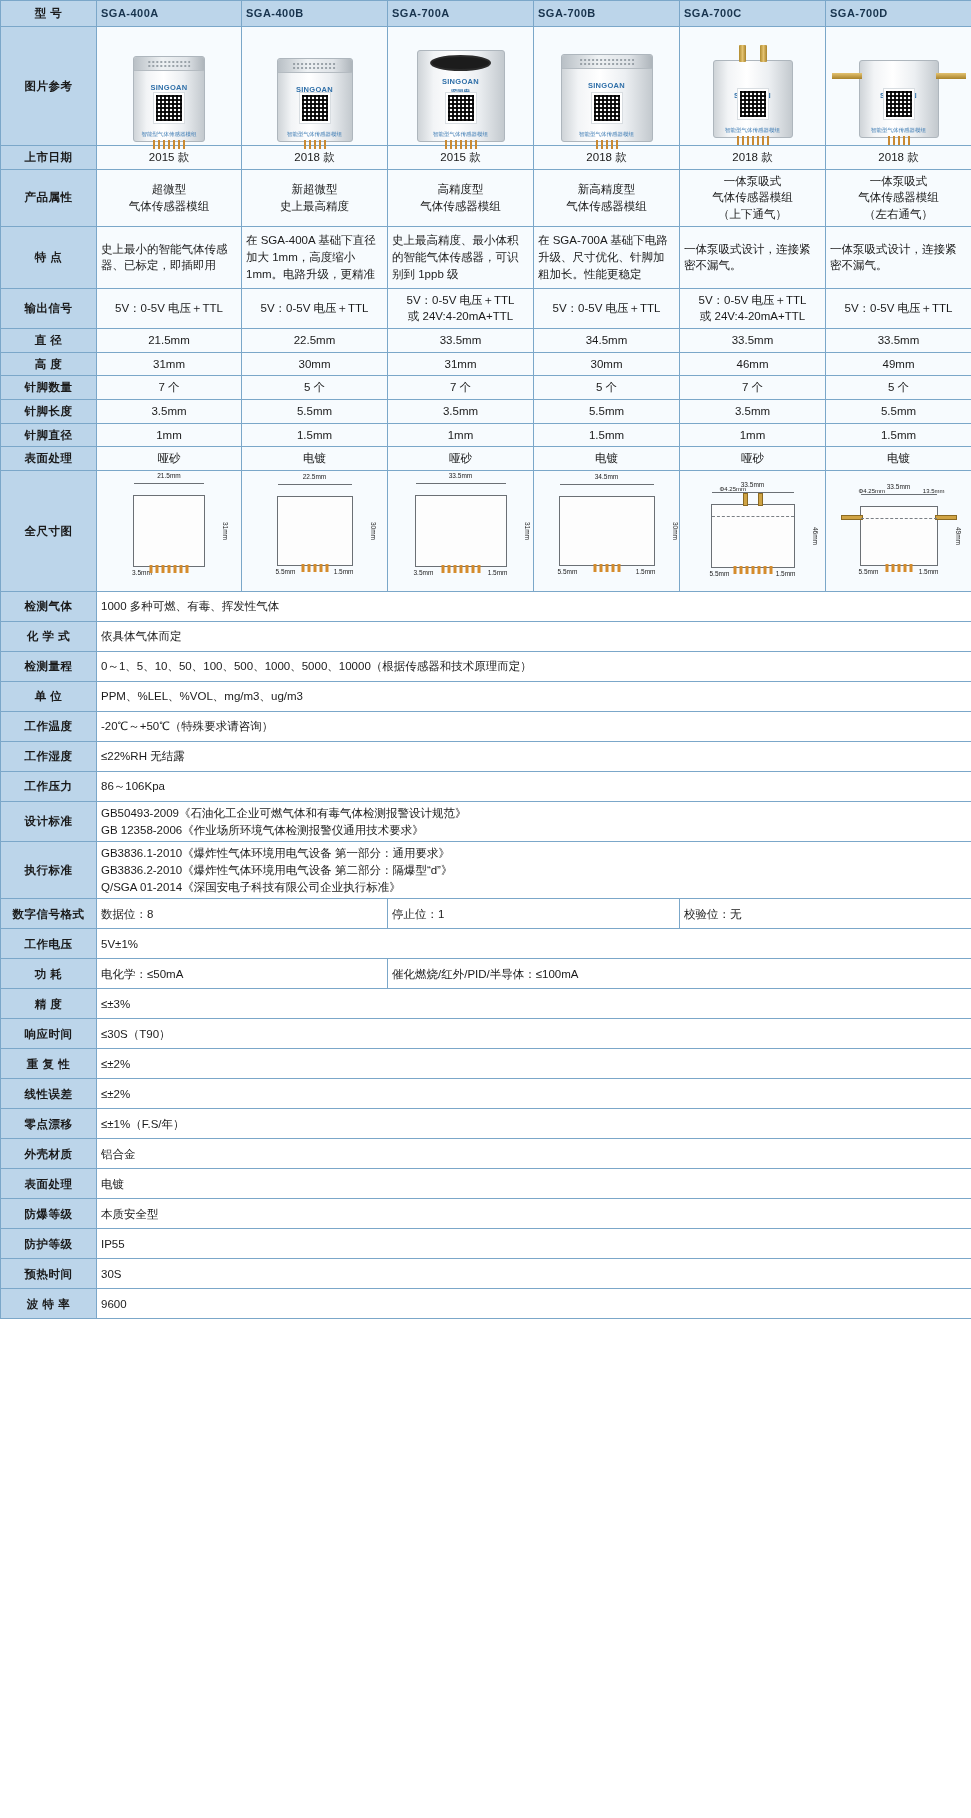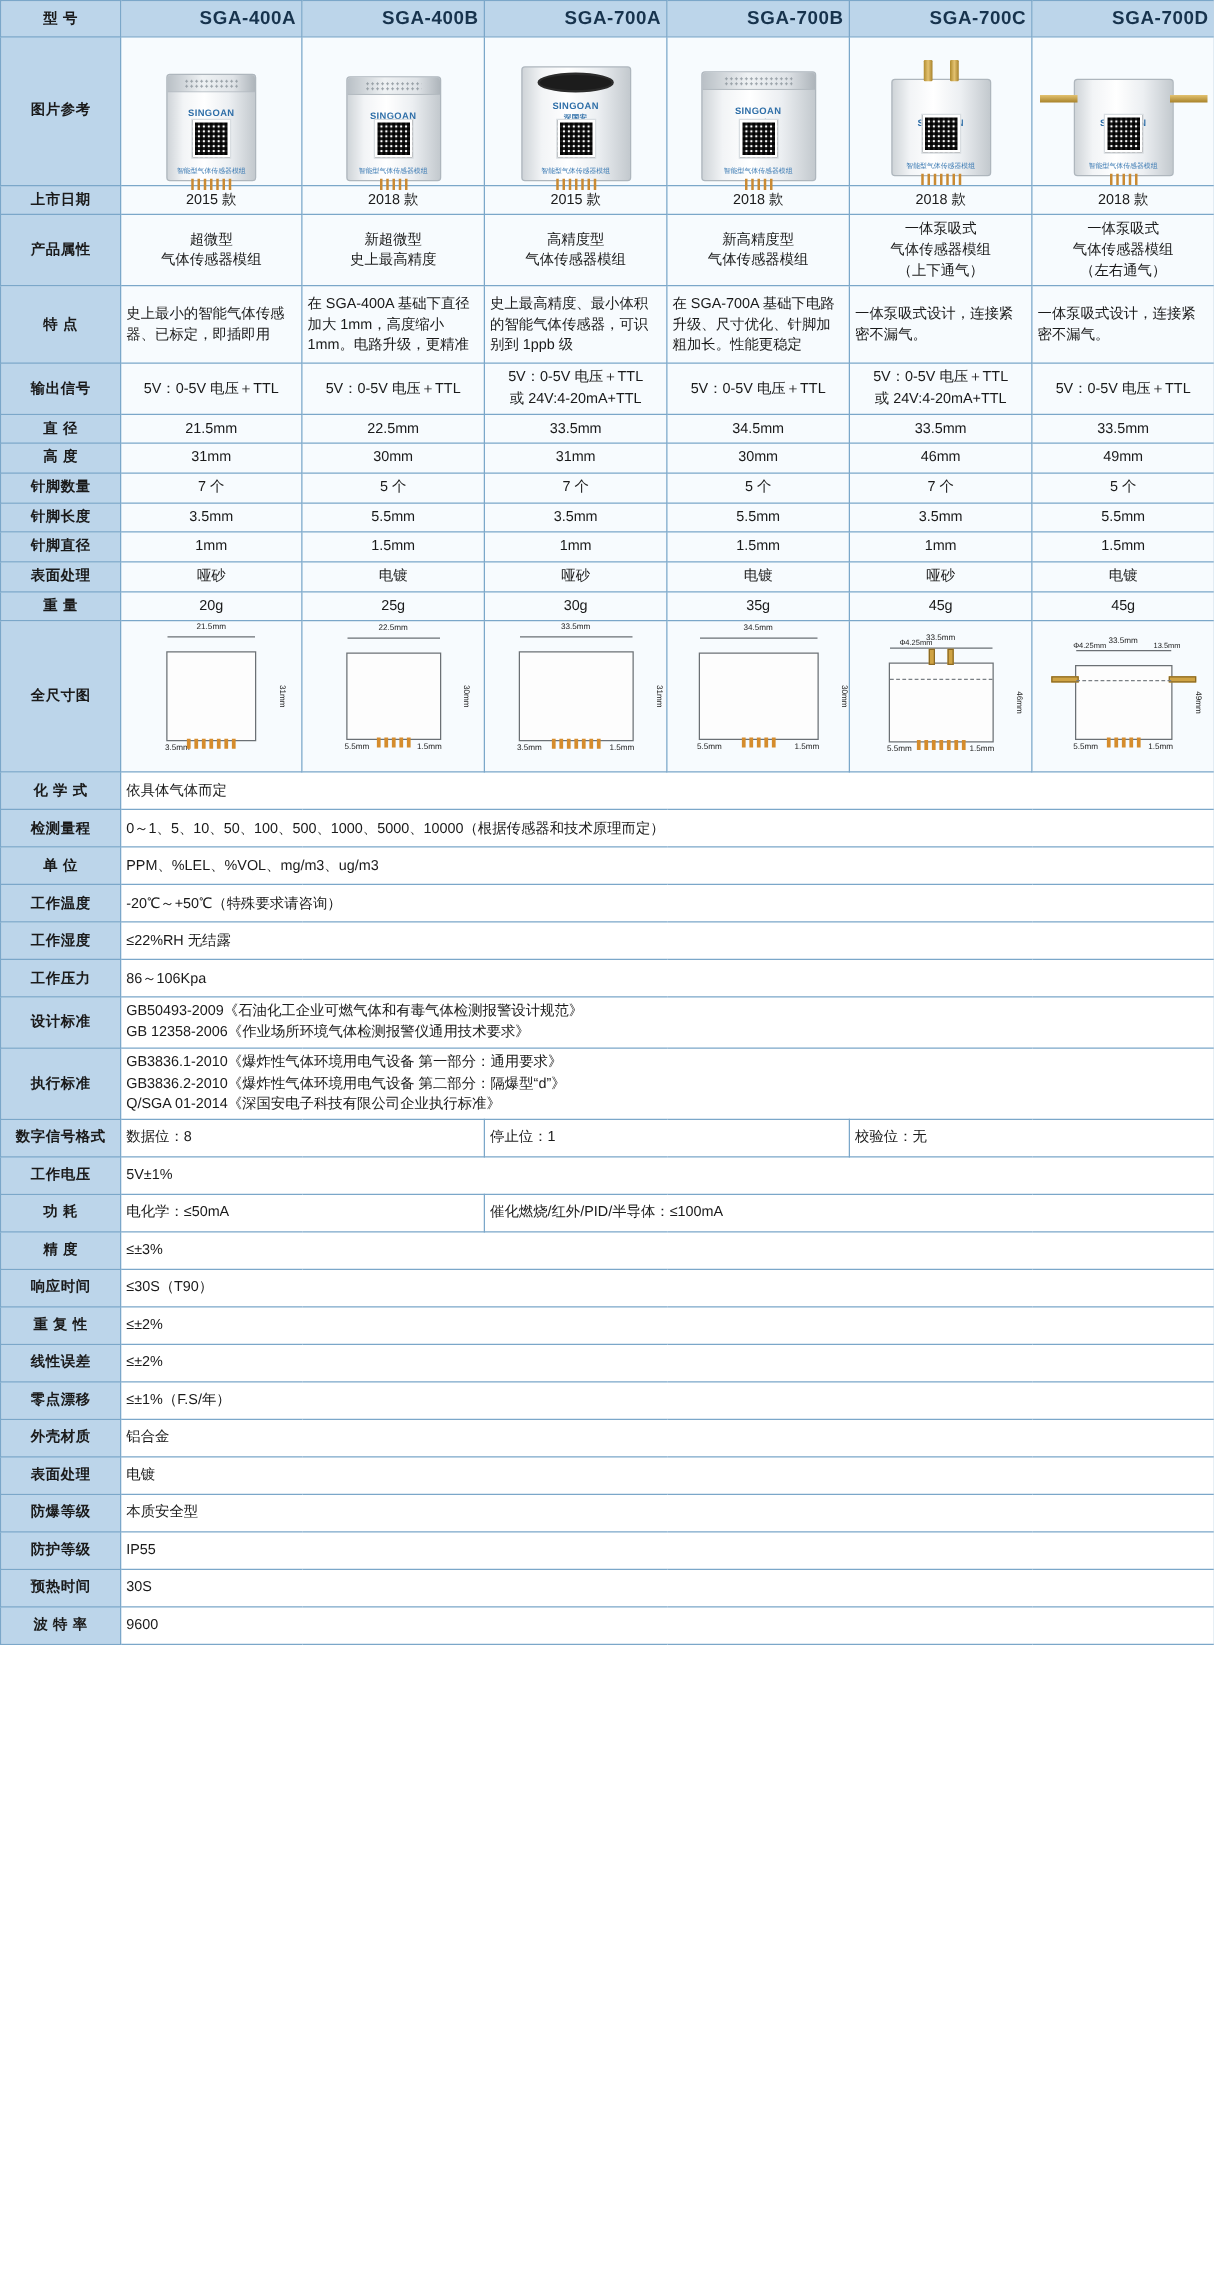--- a/index.html
+++ b/index.html
@@ -33,23 +33,23 @@
     background: #bcd5ea;
     text-align: center;
     font-weight: bold;
     font-size: 12.5px;
     color: #17334d;
     letter-spacing: 0.5px;
   }
   
   tr.models td.modelcell {
     background: #bcd5ea;
-    text-align: right;
+    text-align: left;
     font-weight: bold;
-    font-size: 15px;
+    font-size: 11px;
     color: #17334d;
     height: 26px;
     letter-spacing: 0.5px;
   }
   td.c { text-align: center; }
   td.l { text-align: left; padding-left: 8px; }
   td.val { background: #f7fbfe; }
   td.valw { background: #ffffff; }
   .small { font-size: 11px; }
   .tight { line-height: 1.4; }
@@ -411,29 +411,20 @@
   <tr>
     <td class="lbl">表面处理</td>
     <td class="c val">哑砂</td>
     <td class="c val">电镀</td>
     <td class="c val">哑砂</td>
     <td class="c val">电镀</td>
     <td class="c val">哑砂</td>
     <td class="c val">电镀</td>
   </tr>
 
-  <tr>
-    <td class="lbl">重    量</td>
-    <td class="c val">20g</td>
-    <td class="c val">25g</td>
-    <td class="c val">30g</td>
-    <td class="c val">35g</td>
-    <td class="c val">45g</td>
-    <td class="c val">45g</td>
-  </tr>
 
   <tr>
     <td class="lbl">全尺寸图</td>
 
     <td class="dimcell">
       <div class="dim">
         <div class="box" style="width:72px;height:72px">
           <div class="topline"></div>
           <div class="toplbl">21.5mm</div>
           <div class="sidelbl">31mm</div>
@@ -556,20 +547,24 @@
                   <i></i>
                   <i></i>
                   <i></i>
                 </div>
         </div>
       </div>
     </td>
   </tr>
 
   <tr>
+    <td class="lbl">检测气体</td>
+    <td class="l valw" colspan="6" style="height:30px">1000 多种可燃、有毒、挥发性气体</td>
+  </tr>
+  <tr>
     <td class="lbl">化 学 式</td>
     <td class="l valw" colspan="6" style="height:30px">依具体气体而定</td>
   </tr>
   <tr>
     <td class="lbl">检测量程</td>
     <td class="l valw" colspan="6" style="height:30px">0～1、5、10、50、100、500、1000、5000、10000（根据传感器和技术原理而定）</td>
   </tr>
   <tr>
     <td class="lbl">单    位</td>
     <td class="l valw" colspan="6" style="height:30px">PPM、%LEL、%VOL、mg/m3、ug/m3</td>

